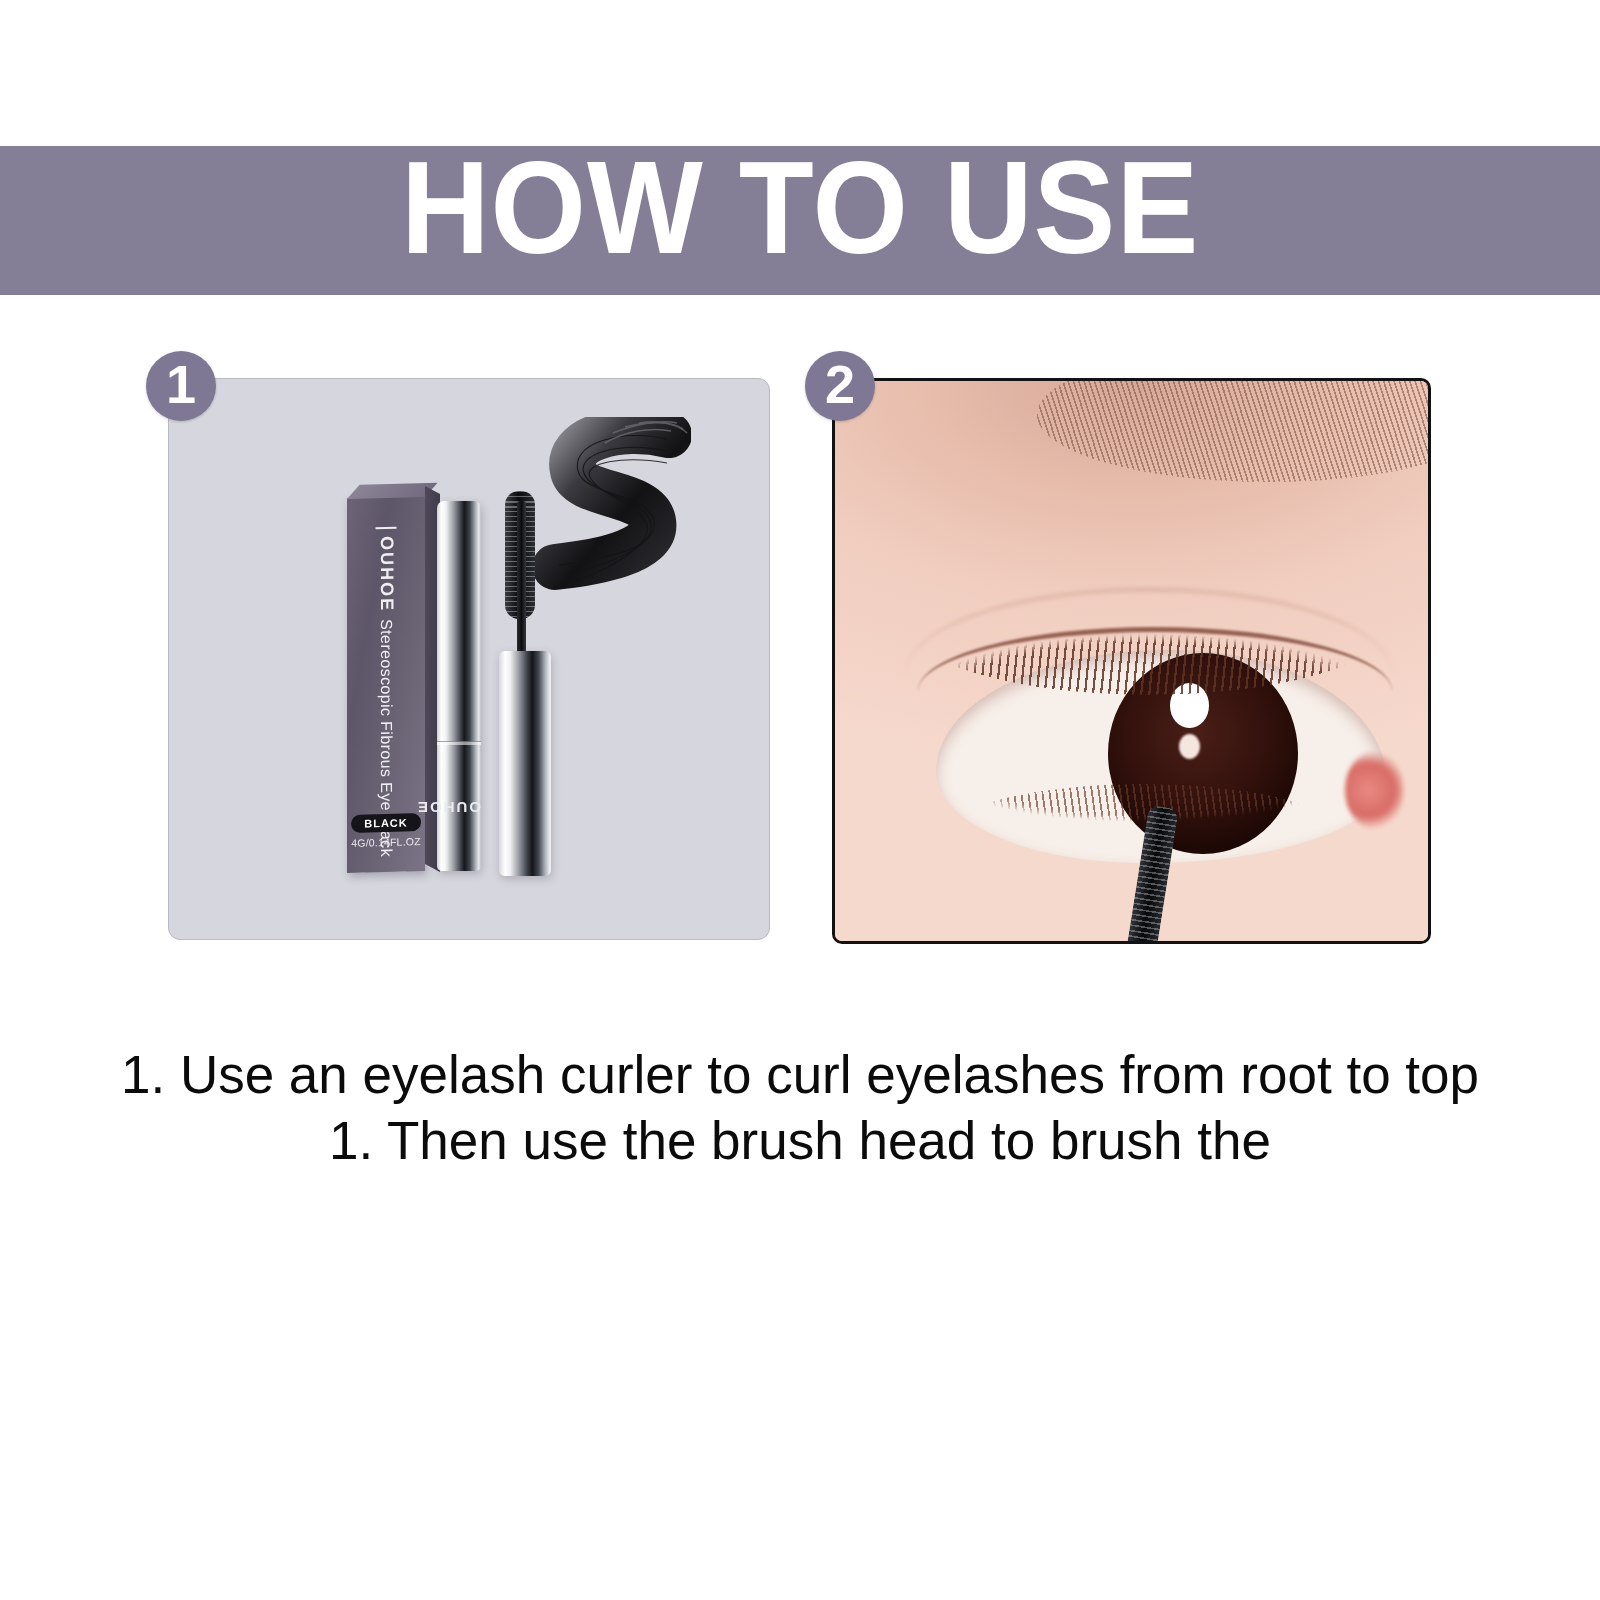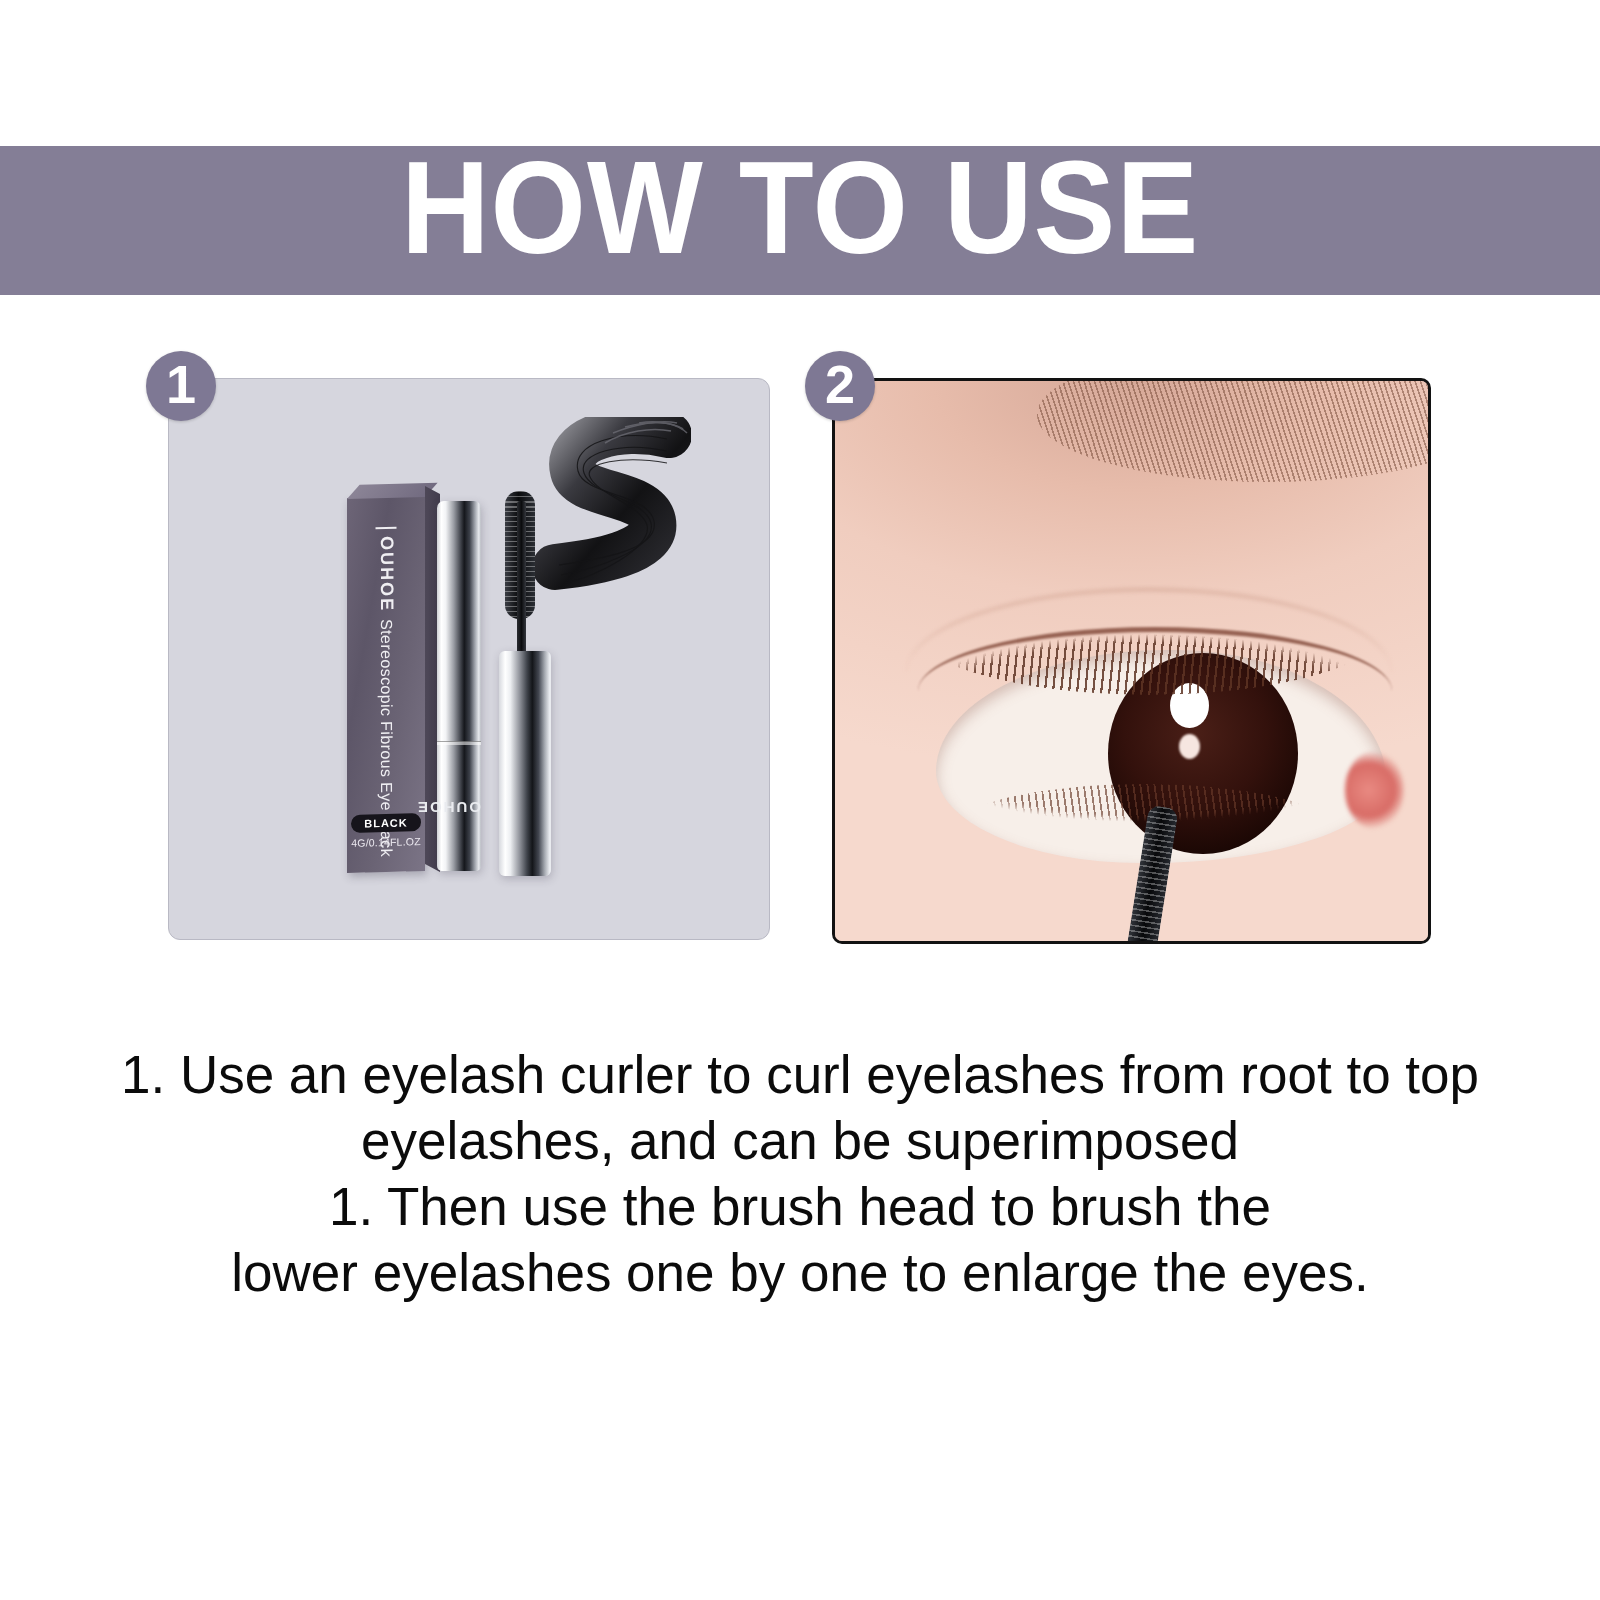--- a/index.html
+++ b/index.html
@@ -490,16 +490,14 @@
     </div>
   </div>
 
   <div class="step-badge" id="badge-2">
     <span class="badge-num">2</span>
   </div>
 </div>
 
 <div class="instructions">
   <div class="instruction-line">1. Use an eyelash curler to curl eyelashes from root to top</div>
-  <div class="instruction-line">eyelashes, and can be superimposed</div>
   <div class="instruction-line">1. Then use the brush head to brush the</div>
-  <div class="instruction-line">lower eyelashes one by one to enlarge the eyes.</div>
 </div>
 
 </body></html>

